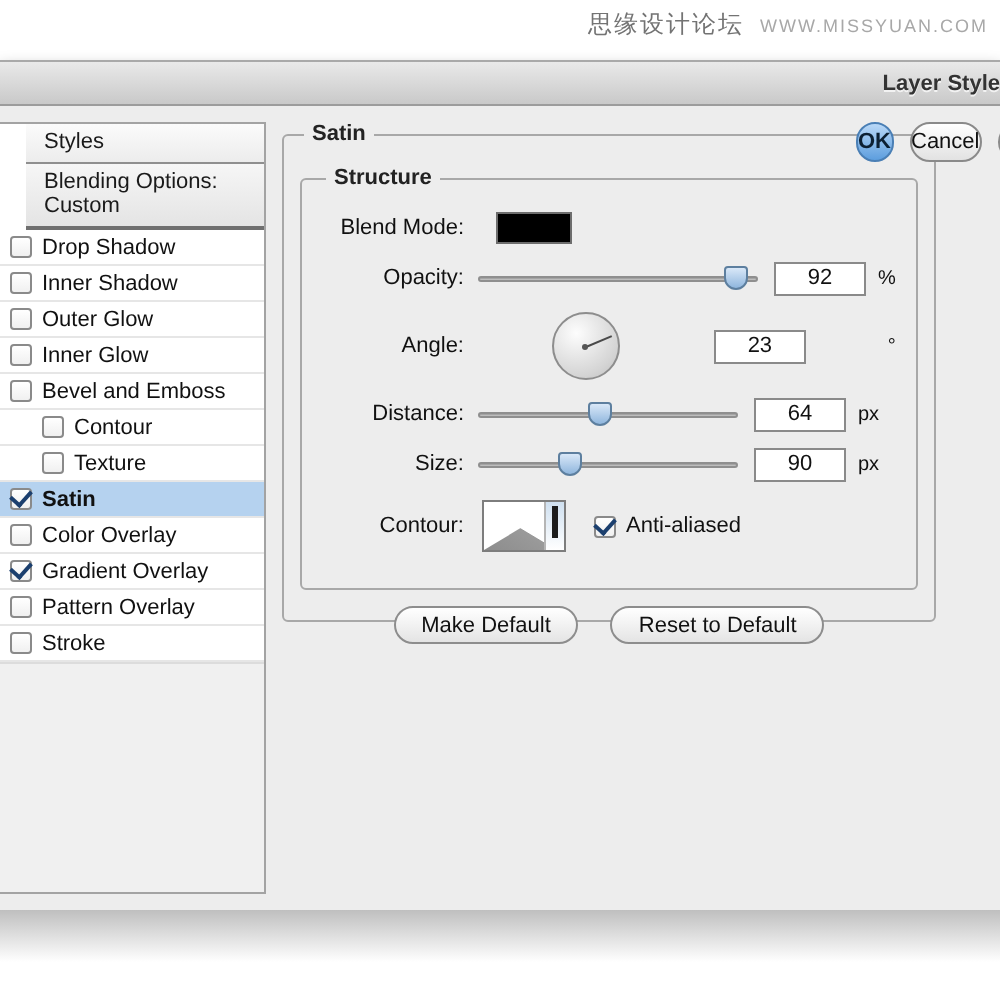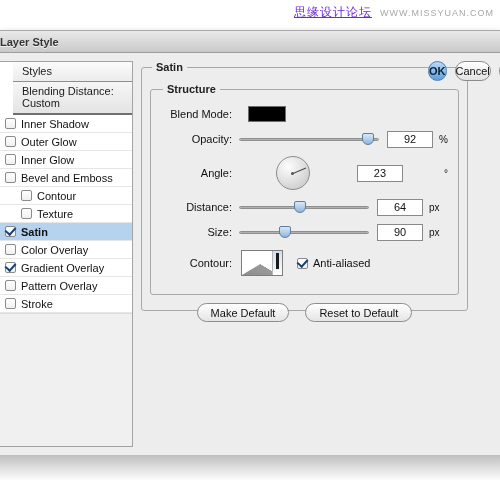--- a/index.html
+++ b/index.html
@@ -17,38 +17,38 @@
   }
 
   
   #watermark {
     position: absolute;
     top: 4px; right: 6px;
     display: flex; align-items: baseline; gap: 8px;
     color: #9a9a9a;
     white-space: nowrap;
   }
-  #watermark .wm-cn { font-size: 12px; letter-spacing: 1px; color: #6d28d9; text-decoration: underline; }
+  #watermark .wm-cn { font-size: 12px; letter-spacing: 1px; color: #737373; }
   #watermark .wm-url { font-size: 9px; letter-spacing: 1px; color: #a8a8a8; }
 
   
   #dialog {
     position: absolute;
     left: 0; top: 30px;
     width: 500px; height: 425px;
     background: #ededed;
     border: 1px solid #a9a9a9;
     border-left: none; border-right: none;
     box-shadow: 0 3px 7px rgba(0,0,0,0.28);
   }
   #titlebar {
     height: 22px;
     background: linear-gradient(#e9e9e9, #c9c9c9);
     border-bottom: 1px solid #9c9c9c;
-    display: flex; align-items: center; justify-content: flex-start;
+    display: flex; align-items: center; justify-content: flex-end;
   }
   #titlebar .title {
     font-size: 11px; font-weight: bold; color: #333;
     text-shadow: 0 1px 0 rgba(255,255,255,.7);
   }
   #dialog-body {
     position: relative;
     height: 402px;
     background: #ededed;
     padding: 8px;
@@ -299,22 +299,26 @@
 
     <div id="titlebar">
       <span class="title">Layer Style</span>
     </div>
 
     <div id="dialog-body">
 
       <div id="styles-col">
         <div class="panel-box">
           <div class="styles-head">Styles</div>
-          <div class="styles-head second">Blending Distance: Custom</div>
+          <div class="styles-head second">Blending Options: Custom</div>
           <div id="styles-list">
+              <div class="style-row">
+                <span class="cbx"></span>
+                <span>Drop Shadow</span>
+              </div>
               <div class="style-row">
                 <span class="cbx"></span>
                 <span>Inner Shadow</span>
               </div>
               <div class="style-row">
                 <span class="cbx"></span>
                 <span>Outer Glow</span>
               </div>
               <div class="style-row">
                 <span class="cbx"></span>

